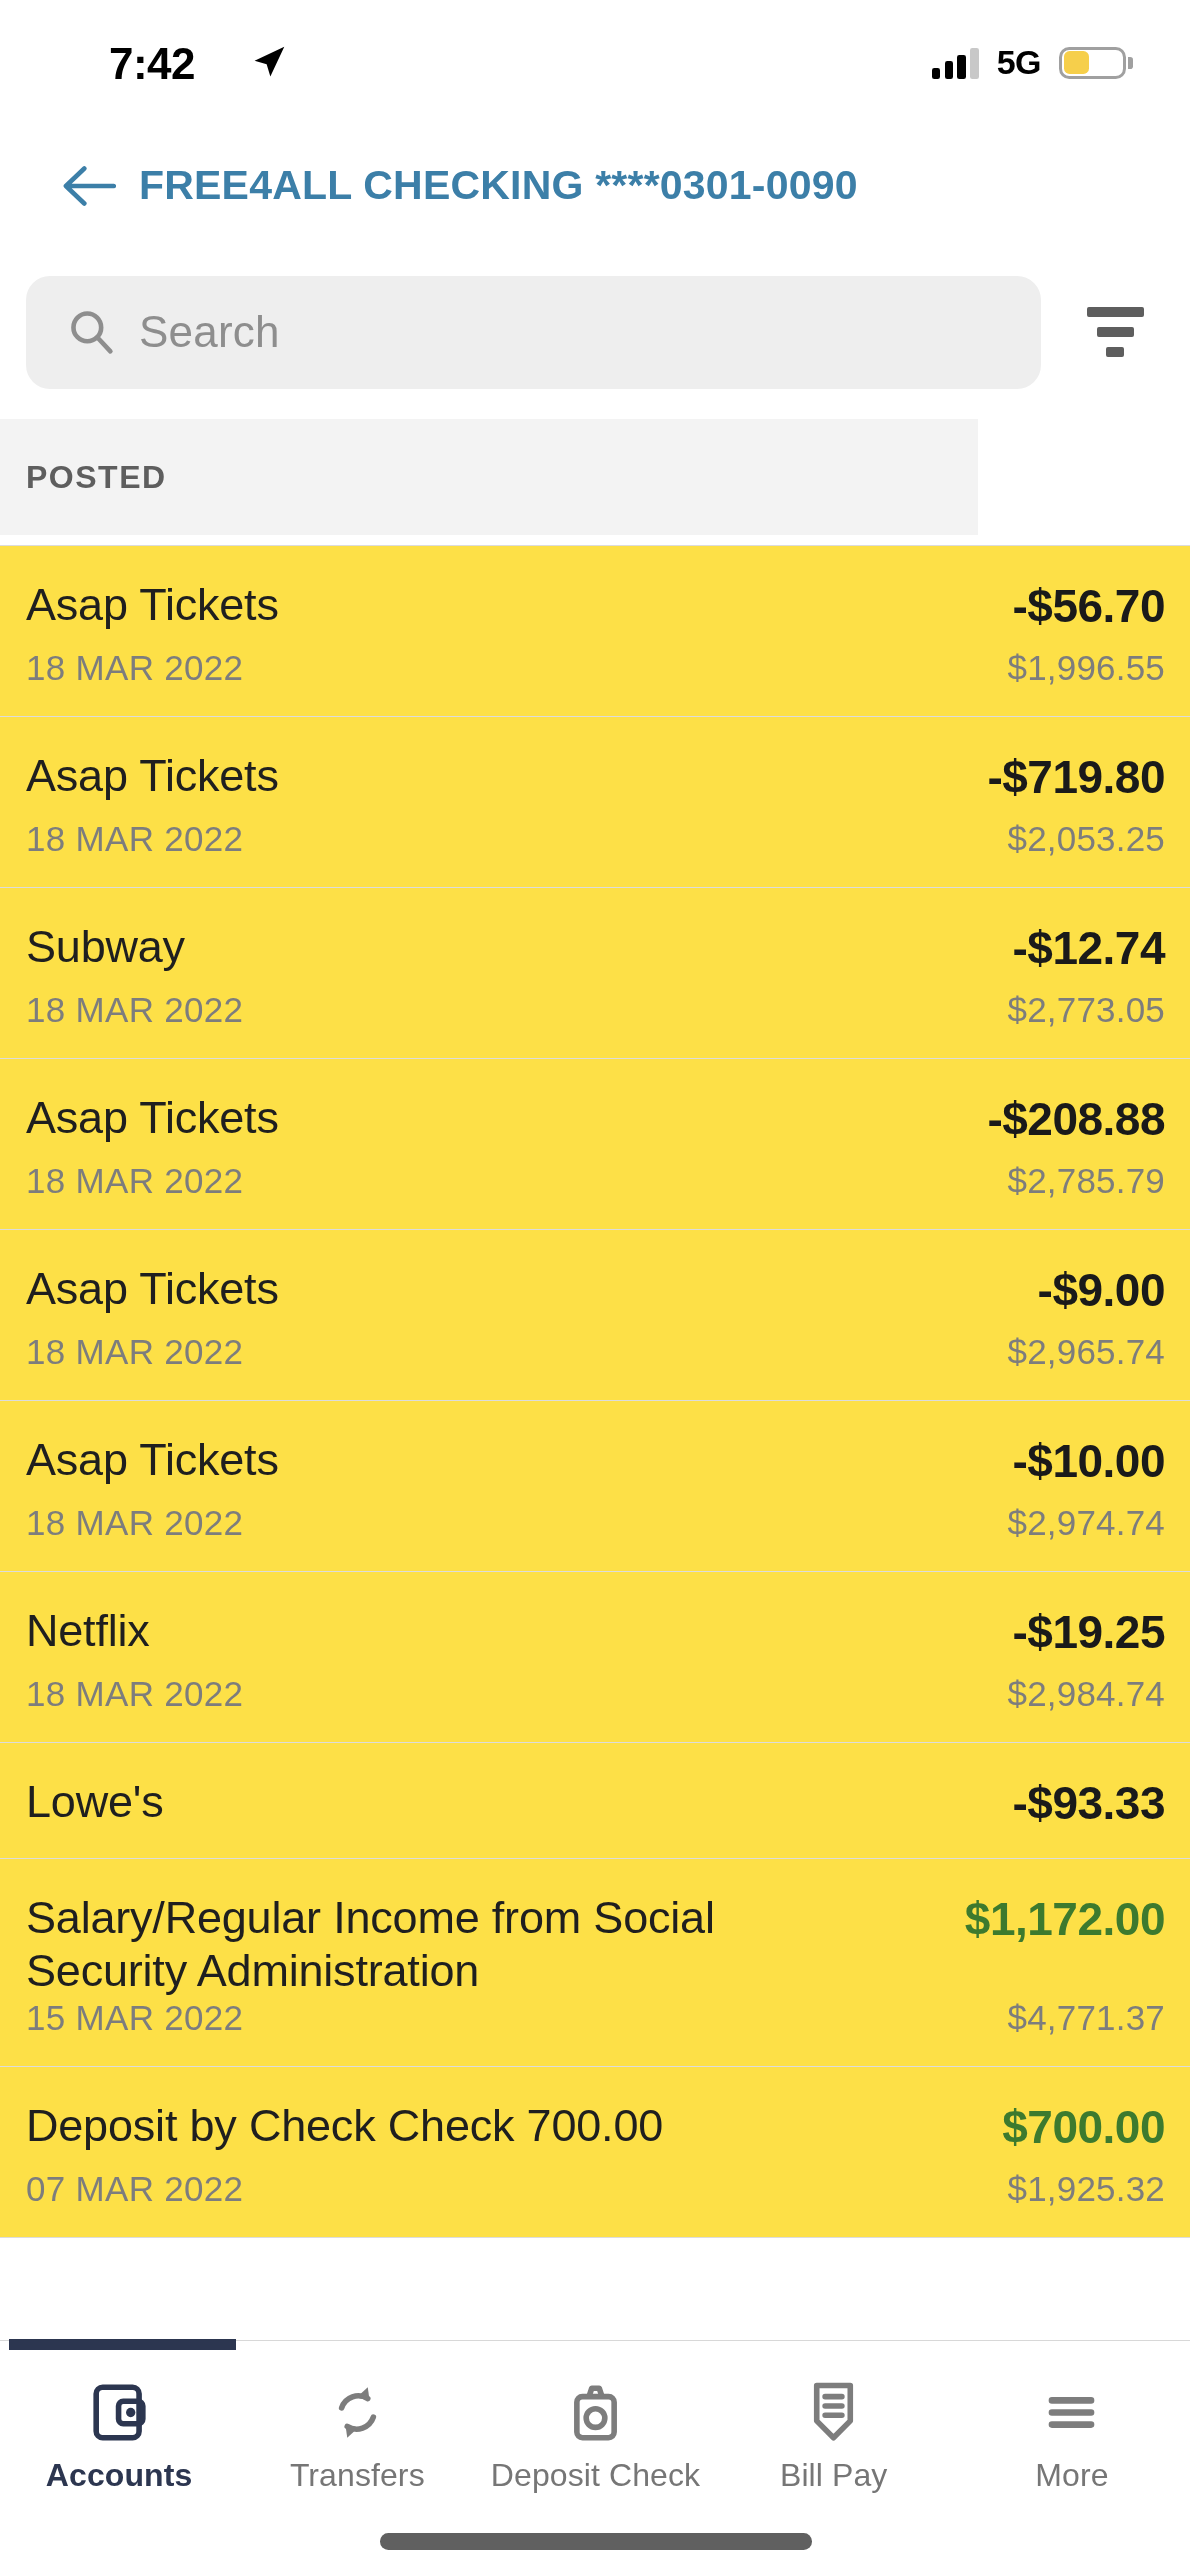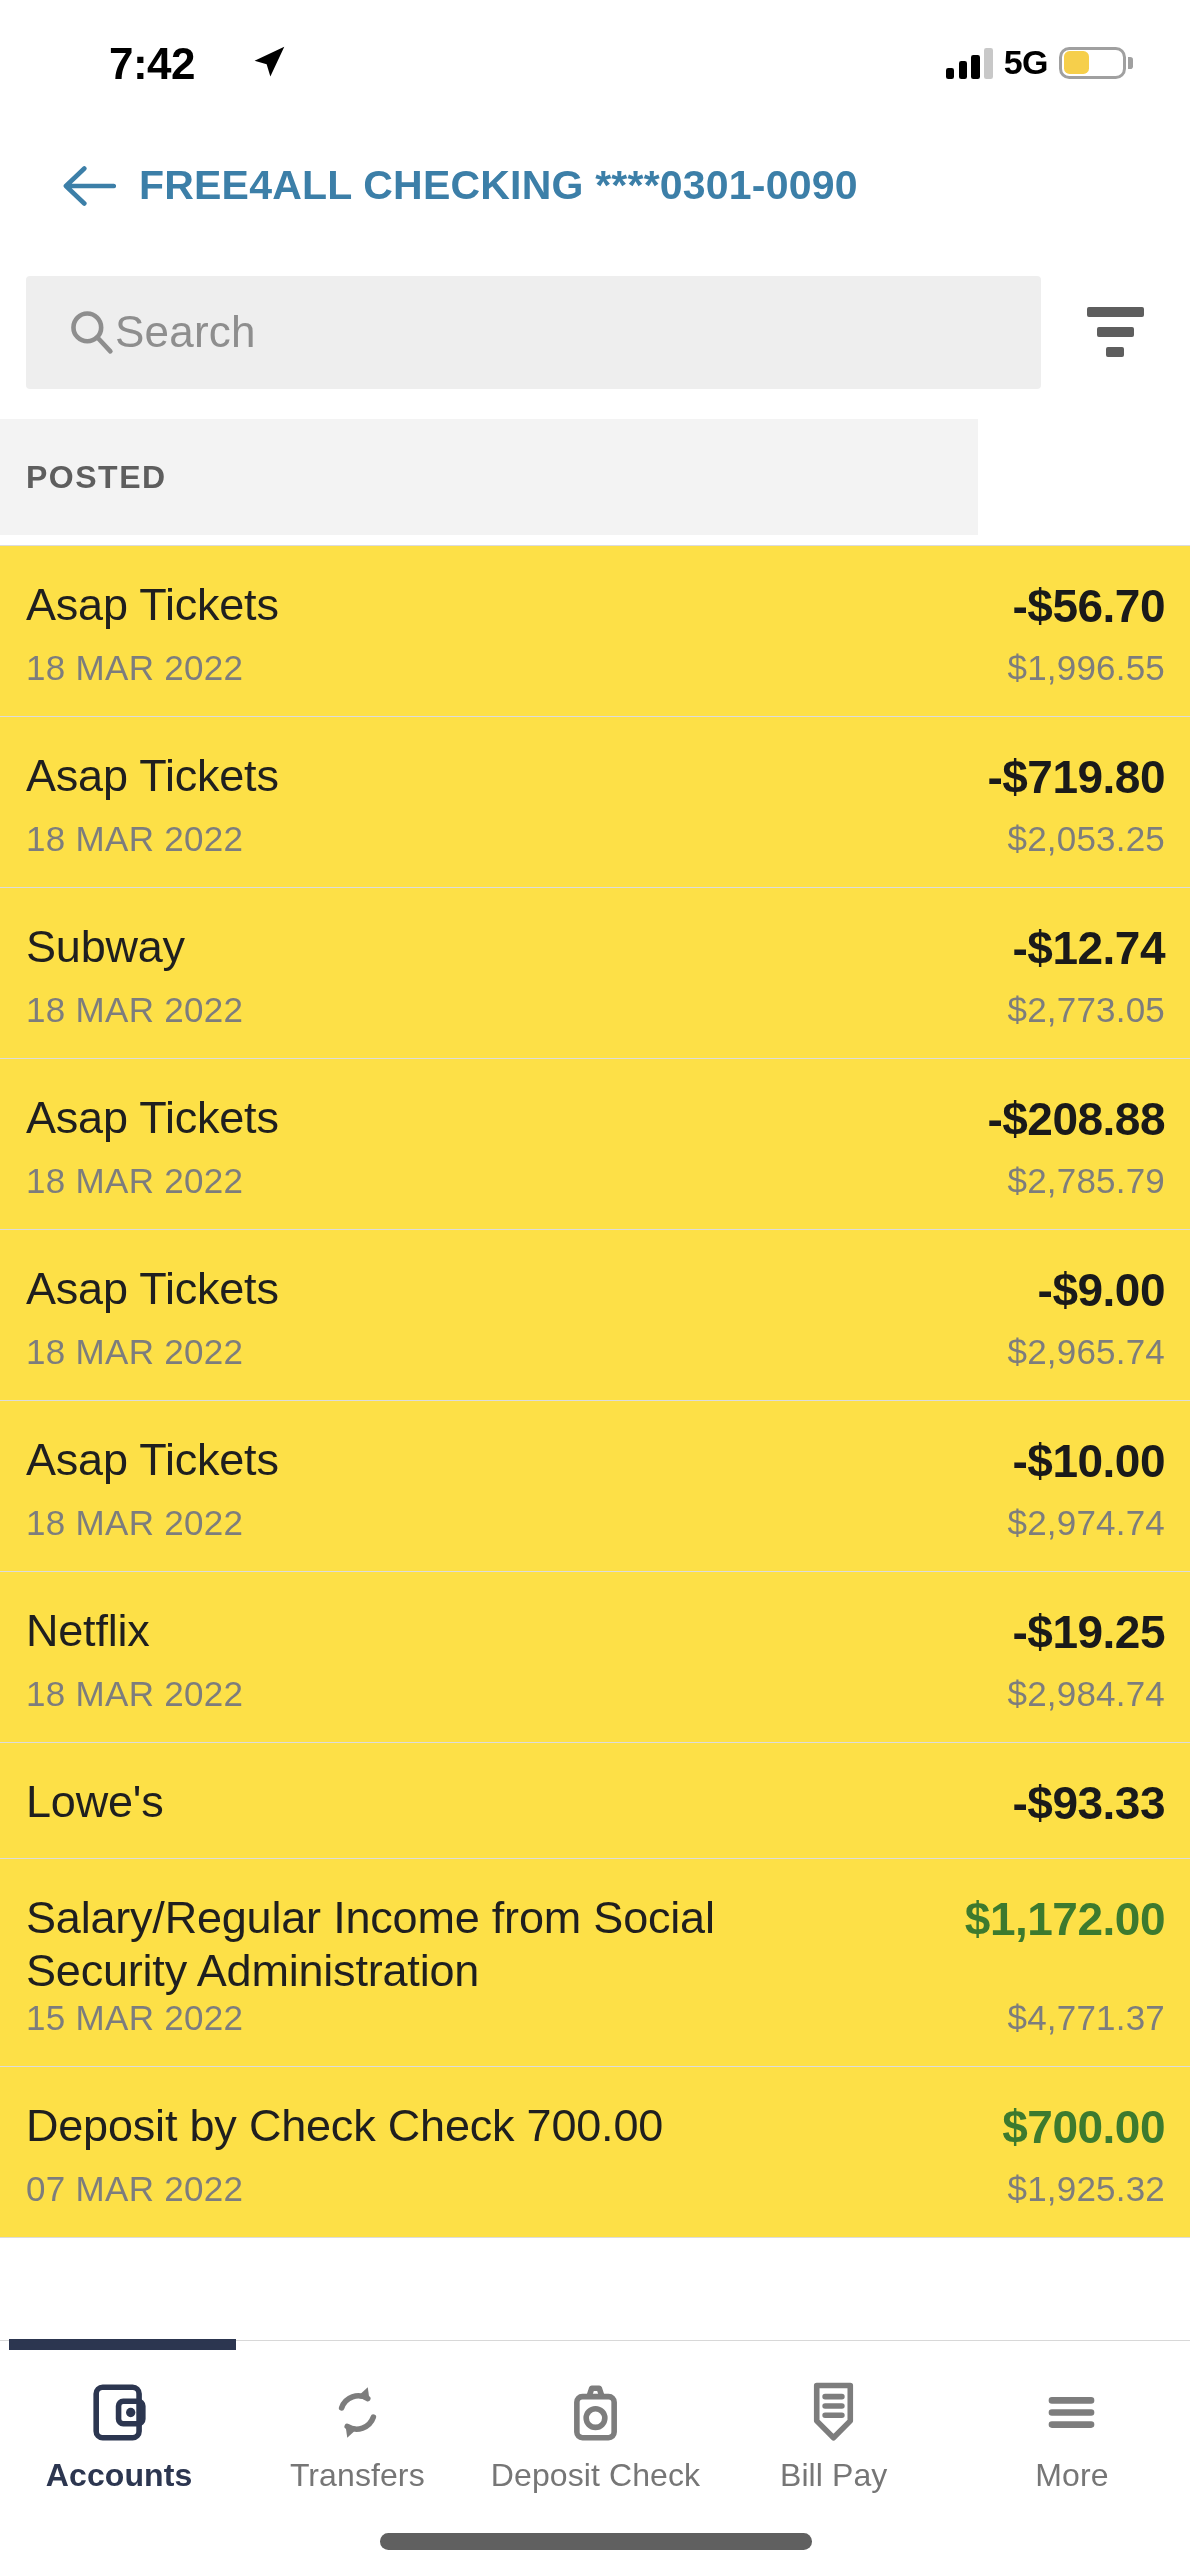--- a/index.html
+++ b/index.html
@@ -16,21 +16,21 @@
     position:absolute; top:0; left:0; width:1191px; height:100px;
   }
   .sb-time {
     position:absolute; left:109px; top:39px;
     font-size:44px; font-weight:bold; color:#000;
     letter-spacing:-0.5px;
   }
   .sb-loc { position:absolute; left:249px; top:43px; width:39px; height:39px; }
   .sb-right {
     position:absolute; right:65px; top:43px;
-    display:flex; align-items:center; gap:11px;
+    display:flex; align-items:center; gap:18px;
   }
   .sig { display:flex; align-items:flex-end; gap:4.6px; height:32px; }
   .sig i { display:block; width:8.3px; border-radius:2.3px; background:#000; }
   .sig i:nth-child(1){ height:11px; }
   .sig i:nth-child(2){ height:17.6px; }
   .sig i:nth-child(3){ height:24px; }
   .sig i:nth-child(4){ height:31px; background:#c8c8c8; }
   .net { font-size:34px; font-weight:bold; color:#000; letter-spacing:-0.5px; }
   .batt { position:relative; width:67px; height:32px; }
   .batt-shell {
@@ -60,22 +60,22 @@
     letter-spacing:0.2px; white-space:nowrap;
   }
 
   
   .searchrow {
     position:absolute; top:267px; left:0; width:1191px; height:130px;
     display:flex; align-items:center;
   }
   .search-field {
     margin-left:26px; width:1015px; height:113px;
-    background:#eeeeee; border-radius:4px;
-    display:flex; align-items:center; padding-left:41px; 
+    background:#eeeeee; border-radius:24px;
+    display:flex; align-items:center; padding-left:41px; gap:24px;
   }
   .search-ph {
     font-size:44px; color:#8e8e8e; letter-spacing:0.2px;
   }
   .filter-btn {
     width:148px; height:113px;
     display:flex; flex-direction:column; align-items:center; justify-content:center; gap:10.2px;
   }
   .filter-btn b {
     display:block; height:10.2px; background:#5e5e5e; border-radius:1.9px;

